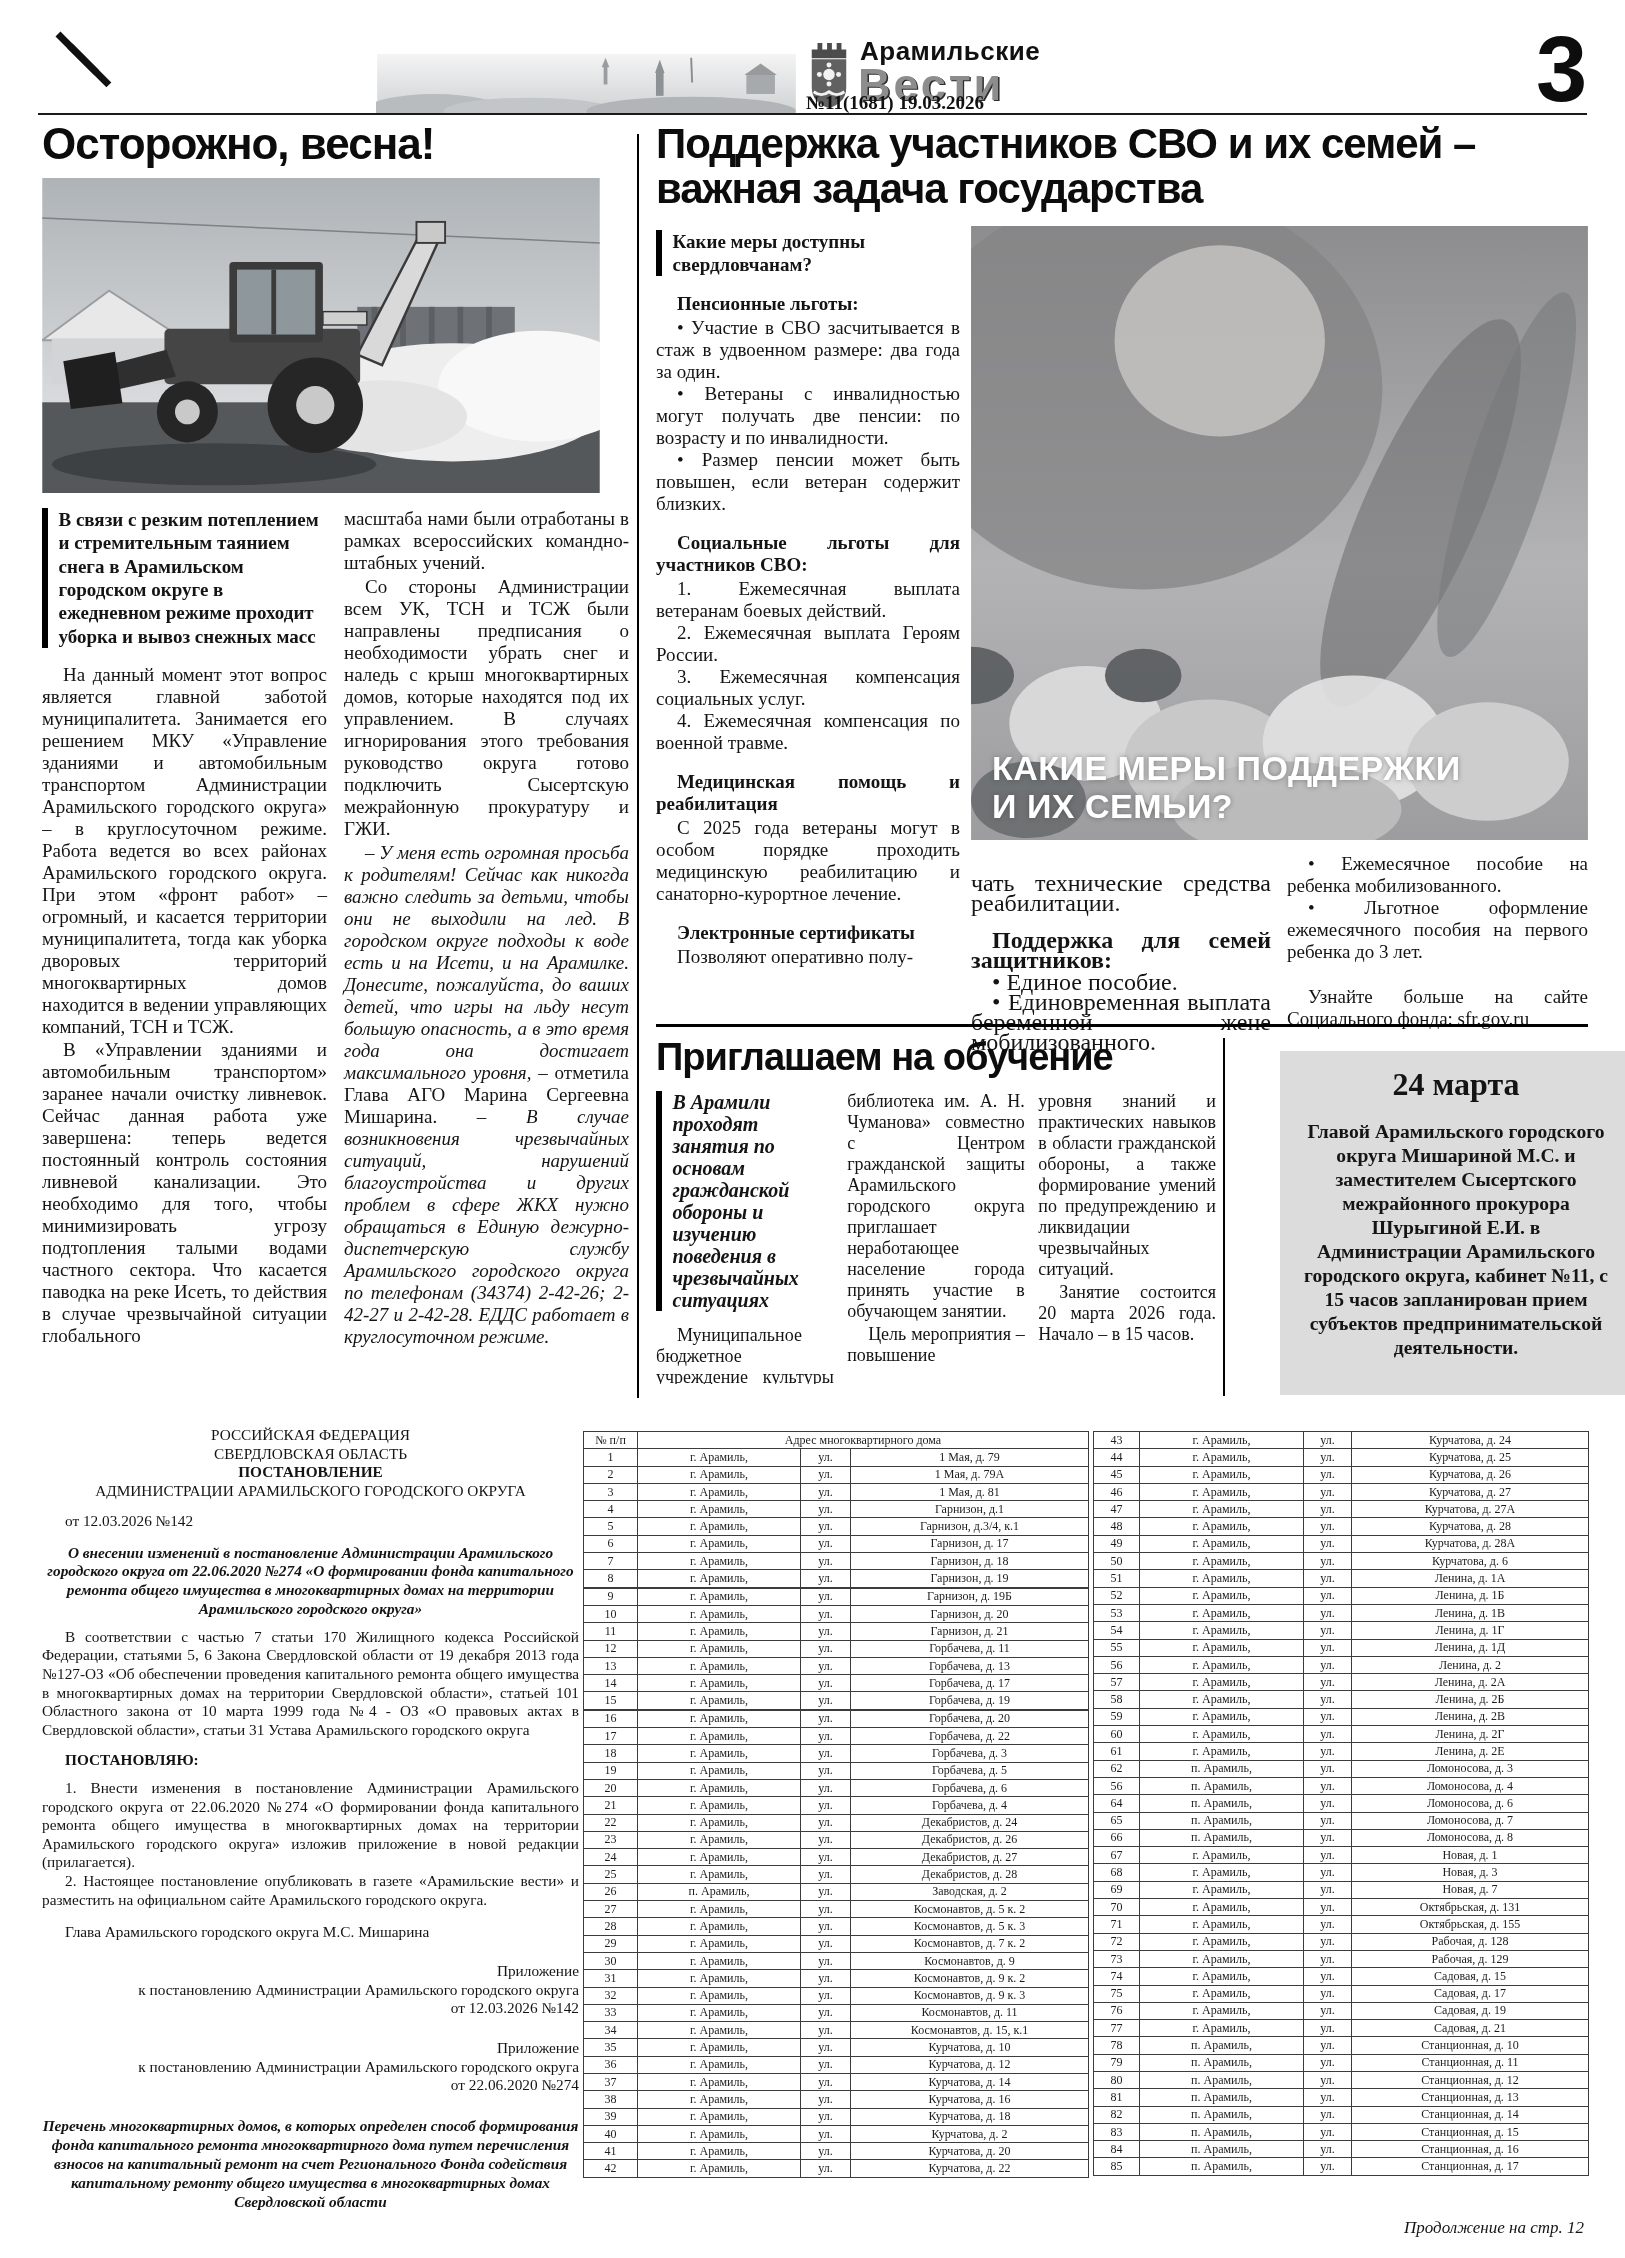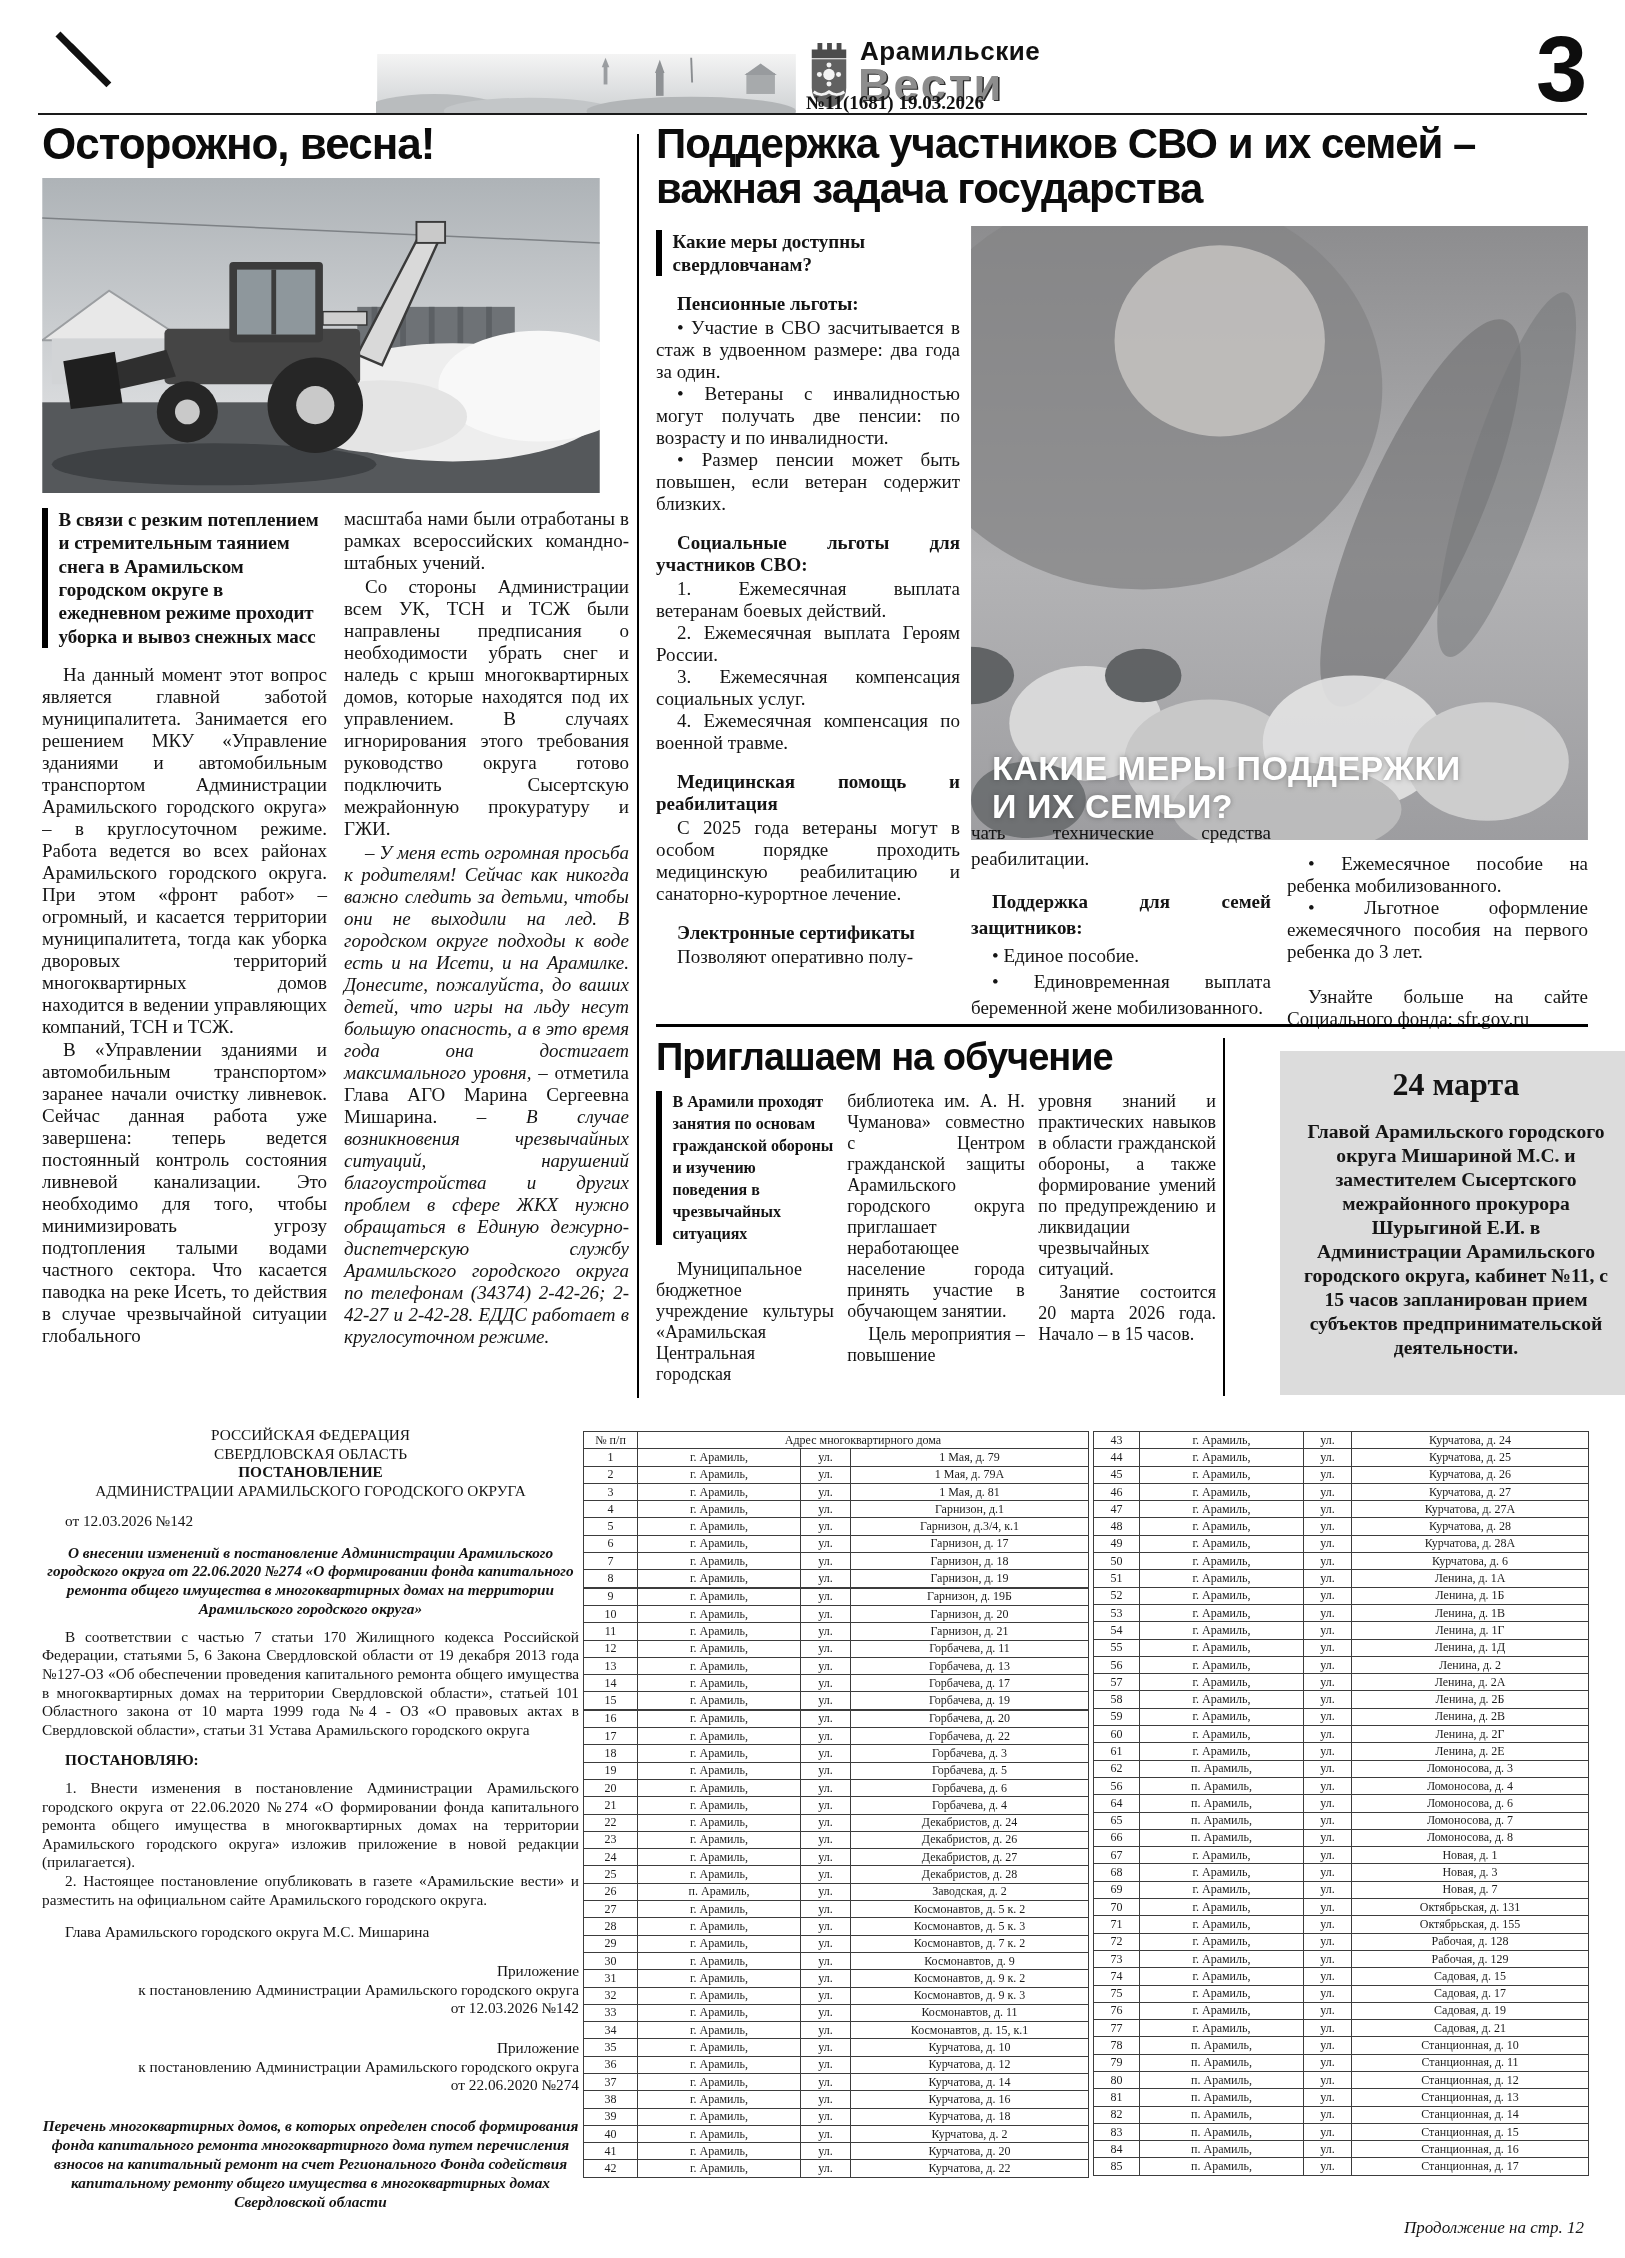--- a/index.html
+++ b/index.html
@@ -49,33 +49,33 @@
 
   
   .art-svo { left:656px; top:122px; width:932px; }
   .art-svo .headline { font-size:42px; line-height:1.06; }
   .svo-body { position:relative; margin-top:15.3px; height:822px; }
   .svo-col1 { position:absolute; left:0; top:3.8px; width:304px; font-size:19px; line-height:22px; height:803px; overflow:hidden; }
   .svo-intro { font-family:"Liberation Serif",serif; font-size:19px; line-height:23px; text-align:left !important; }
   .svo-photo { position:absolute; left:315px; top:0; width:617px; height:614px; overflow:hidden; }
   .photo-overlay { position:absolute; left:21px; bottom:15.3px; }
   .ov-line { font-family:"Liberation Sans",sans-serif; font-weight:bold; font-size:34px; line-height:38px; color:#ffffff; letter-spacing:0.5px; text-shadow:0 0 5.7px rgba(60,60,60,.5); }
-  .svo-under1 { position:absolute; left:315px; top:594px; width:300px; font-size:19px; line-height:26px; }
+  .svo-under1 { position:absolute; left:315px; top:647px; width:300px; font-size:24px; line-height:20px; }
   .svo-under2 { position:absolute; left:631px; top:627px; width:301px; font-size:19px; line-height:22px; }
   .more-info { margin-top:23px !important; text-indent:21px; }
 
   .thick-rule { left:656px; top:1024px; width:932px; height:2.9px; background:#000; }
   .vrule-invite { left:1223px; top:1038px; width:1.9px; height:358px; background:#000; }
 
   
   .art-invite { left:656px; top:1038px; width:560px; }
   .art-invite .headline { font-size:38px; line-height:1.0; }
   .invite-cols { margin-top:15.3px; display:flex; gap:13.4px; height:293px; overflow:hidden; }
   .invite-cols .col { width:178px; font-size:18px; line-height:21px; }
-  .invite-lead { font-size:16px; line-height:22px; margin-bottom:13.4px !important; text-align:left !important; }
+  .invite-lead { font-size:20px; line-height:22px; margin-bottom:13.4px !important; text-align:left !important;font-style:italic; }
 
   
   .box24 { left:1236px; top:1051px; width:352px; height:344px; background:#dcdcdc; box-sizing:border-box; padding:15.3px 23px; text-align:center;margin-left:44px; }
   .box24 .b-title { font-size:32px; font-weight:bold; margin-bottom:17px; }
   .box24 .b-text { font-size:19.6px; line-height:24px; font-weight:bold; }
 
   
   .decree { left:42px; top:1426px; width:537px; font-size:15.3px; line-height:18.6px; }
   .decree p { margin:0; }
   .dc-center { text-align:center; }

